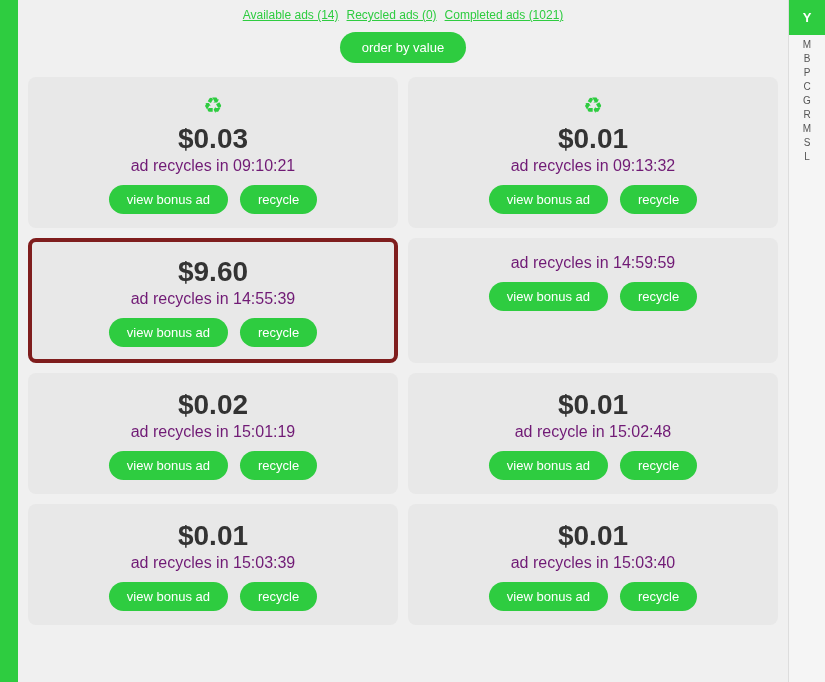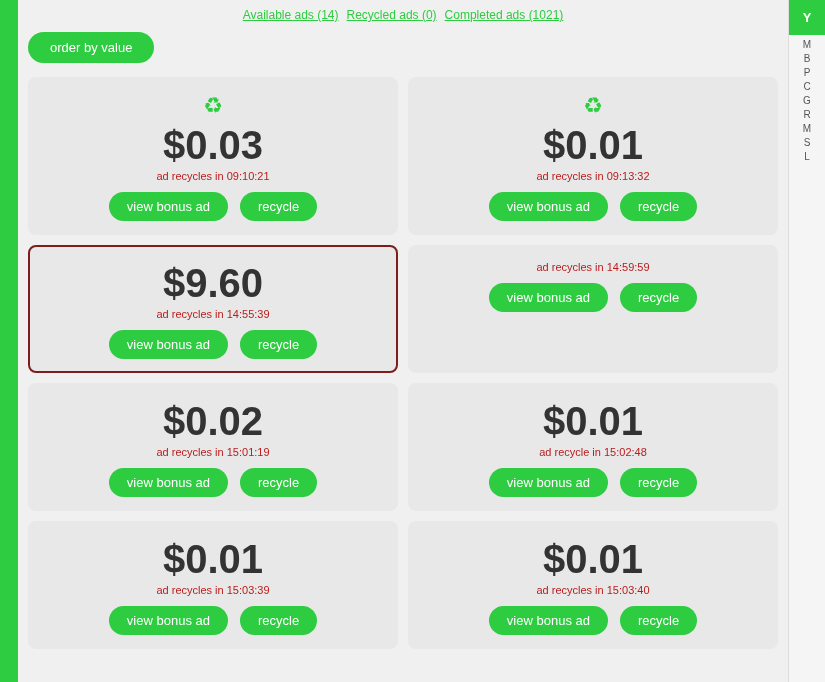--- a/index.html
+++ b/index.html
@@ -30,21 +30,21 @@
       text-align: center;
     }
     .tab-link {
       color: #2ecc40;
       font-size: 12px;
       text-decoration: underline;
       cursor: pointer;
     }
     .action-buttons {
       display: flex;
-      justify-content: flex-start;
+      justify-content: center;
       gap: 10px;
       margin-bottom: 14px;
     }
     .btn-green {
       background: #2ecc40;
       color: white;
       border: none;
       border-radius: 20px;
       padding: 8px 22px;
       font-size: 13px;
@@ -59,36 +59,36 @@
     .ad-card {
       background: #e8e8e8;
       border-radius: 8px;
       padding: 14px 10px 12px 10px;
       display: flex;
       flex-direction: column;
       align-items: center;
       border: 2px solid transparent;
     }
     .ad-card.highlighted {
-      border: 2px solid #7f1d1d;
+      border: 4px solid #7f1d1d;
     }
     .recycle-icon {
       font-size: 22px;
       color: #2ecc40;
       margin-bottom: 4px;
     }
     .ad-amount {
-      font-size: 40px;
+      font-size: 28px;
       font-weight: bold;
       color: #333;
       margin-bottom: 2px;
     }
     .ad-timer {
-      font-size: 11px;
-      color: #b91c1c;
+      font-size: 16px;
+      color: #701a75;
       margin-bottom: 10px;
     }
     .ad-actions {
       display: flex;
       gap: 12px;
     }
     .btn-small {
       background: #2ecc40;
       color: white;
       border: none;

